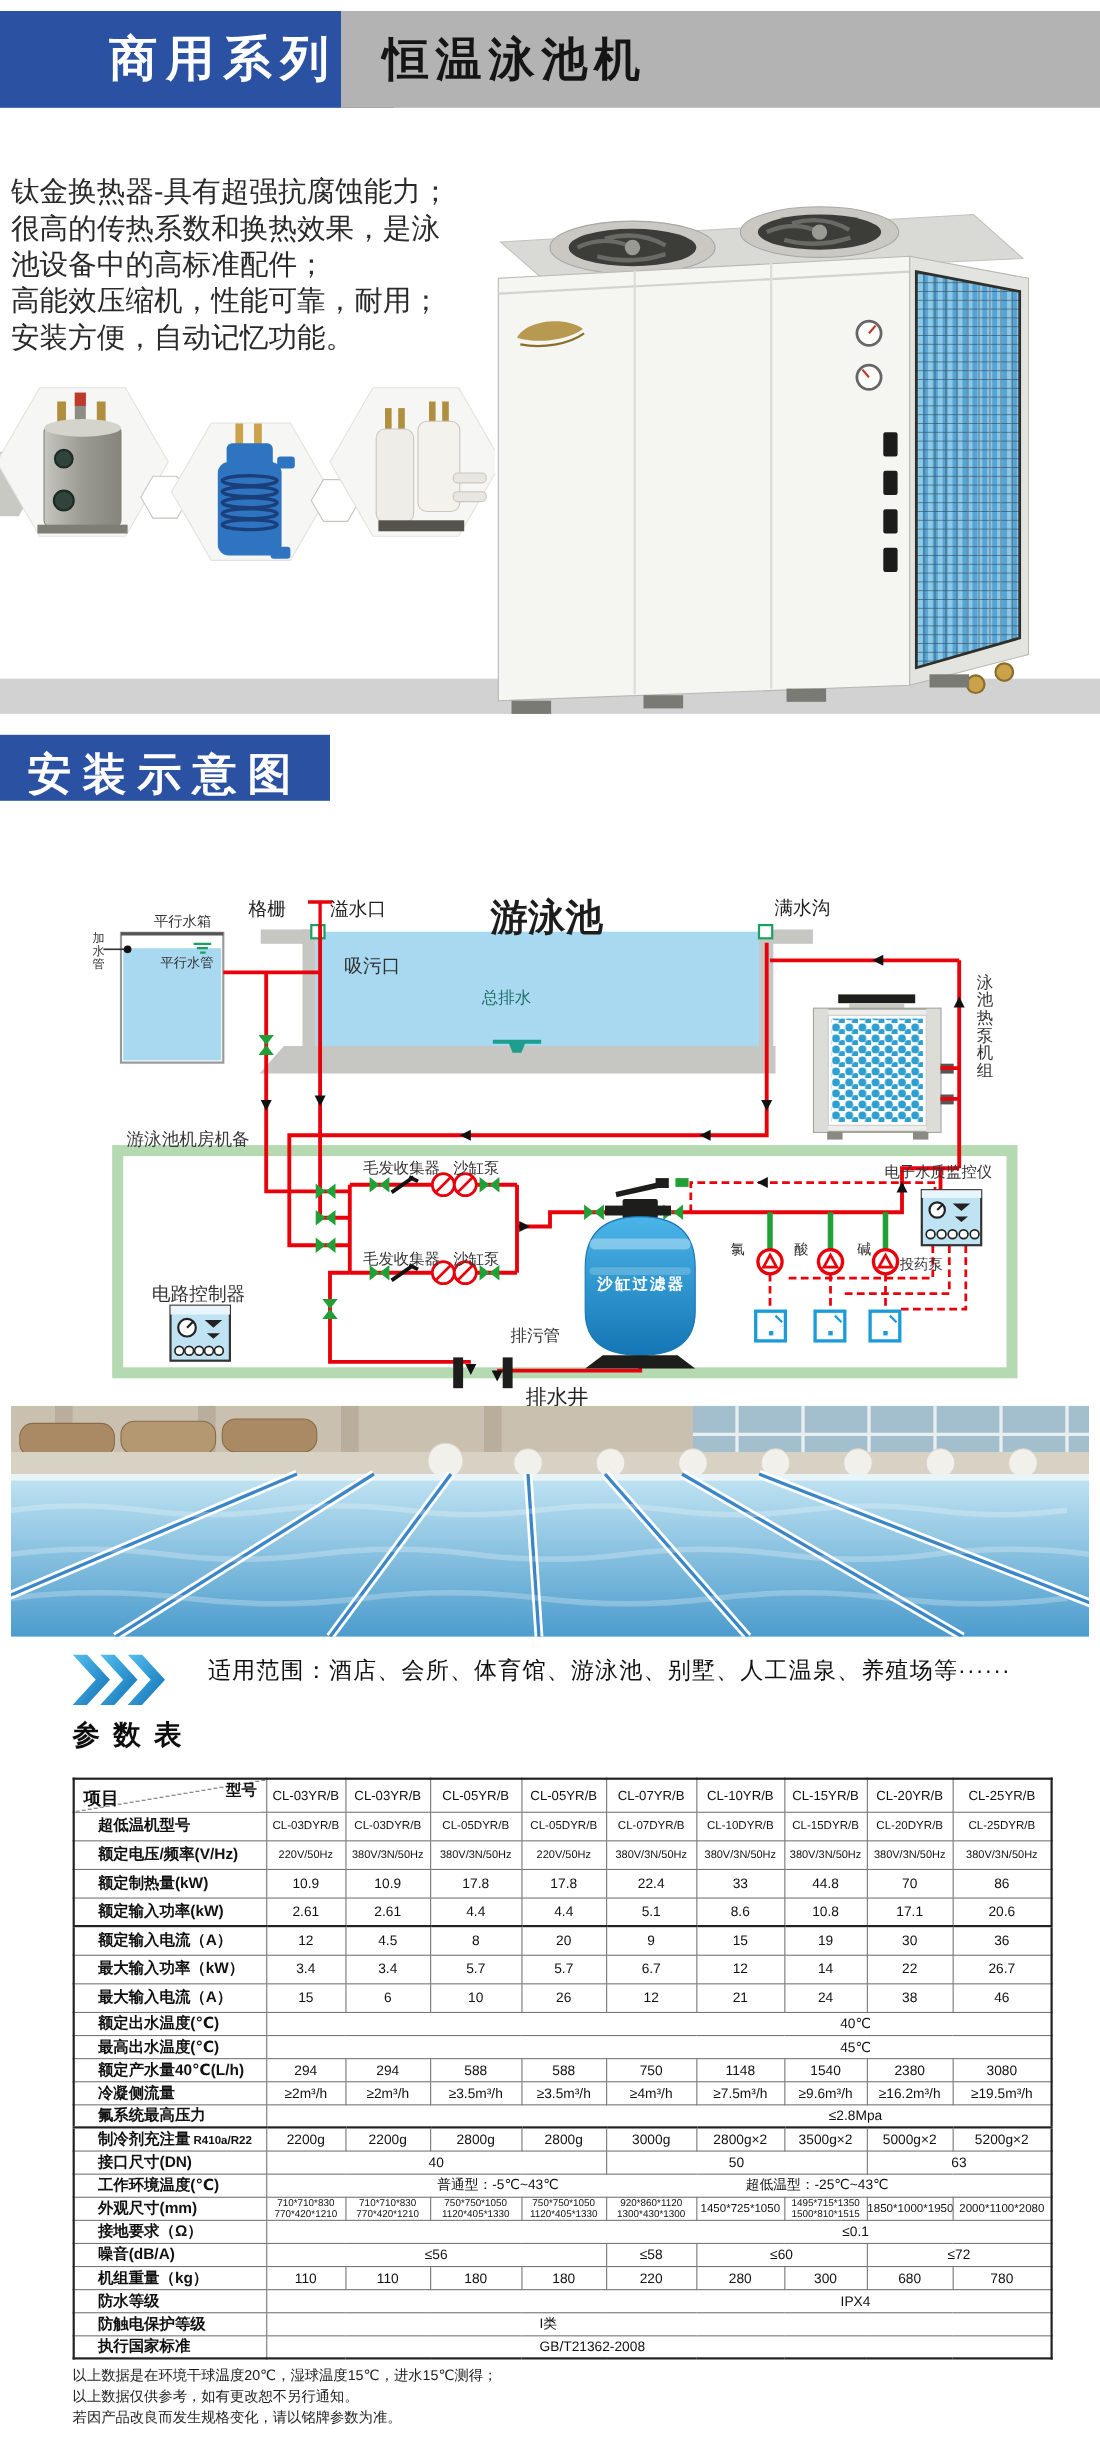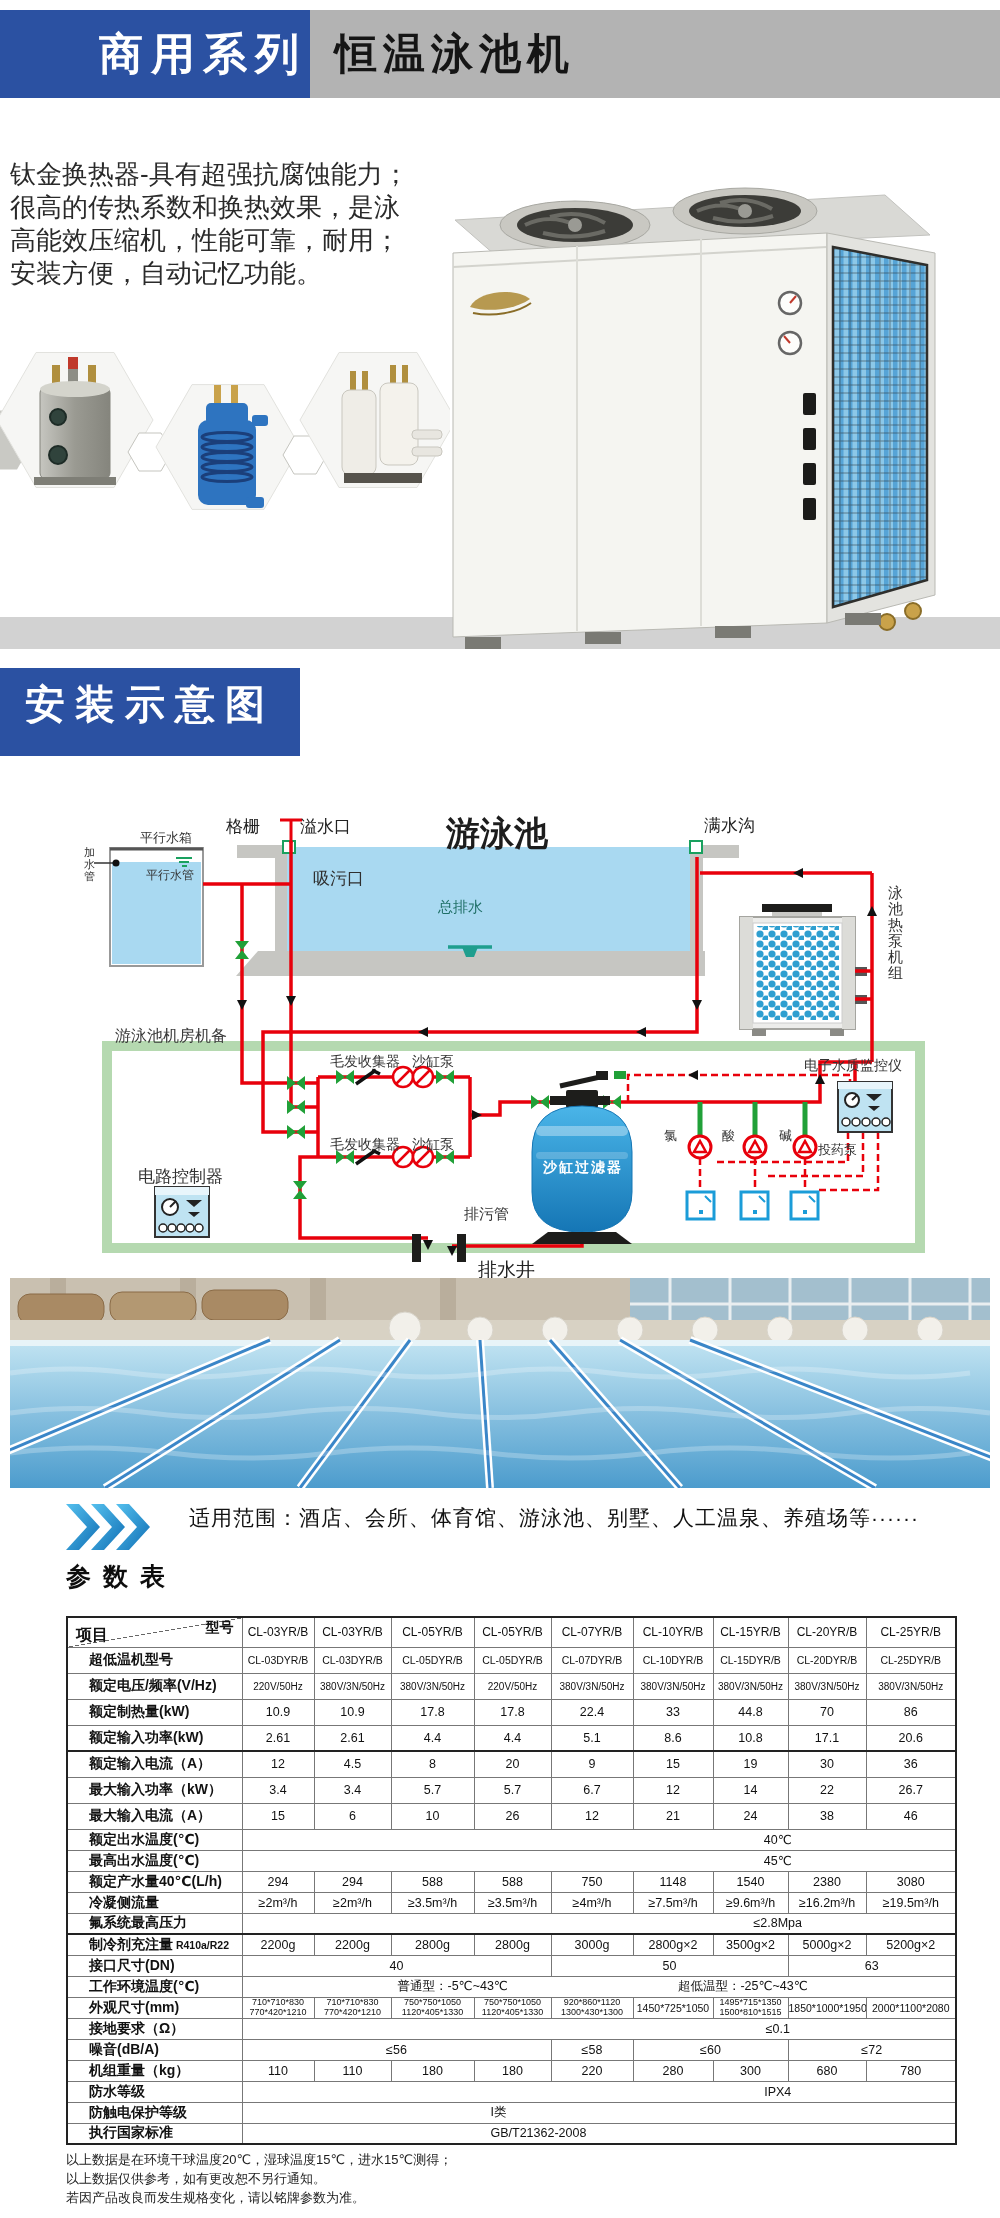--- a/index.html
+++ b/index.html
@@ -4,30 +4,30 @@
 <style>
   html,body{margin:0;padding:0;}
   body{width:1000px;height:2218px;position:relative;background:#ffffff;
        font-family:"Liberation Sans","DejaVu Sans",sans-serif;overflow:hidden;}
   .abs{position:absolute;}
 
   
   #banner-blue{left:0;top:10px;width:310px;height:88px;background:#2b51a2;color:#fff;
     font-size:44px;font-weight:bold;letter-spacing:8px;text-align:center;line-height:88px;padding-left:48px;}
   #banner-gray{left:310px;top:10px;width:690px;height:88px;background:#b3b3b3;color:#151515;
-    font-size:42px;font-weight:bold;letter-spacing:6px;line-height:88px;padding-left:25px;box-sizing:border-box;}
+    font-size:42px;font-weight:bold;letter-spacing:6px;line-height:88px;padding-left:38px;box-sizing:border-box;}
 
   
   #intro{left:10px;top:158px;width:470px;font-size:26px;line-height:33px;color:#2a2a2a;}
 
   
   #gray-band{left:0;top:617px;width:1000px;height:32px;background:#d2d2d2;}
 
   
-  #install-banner{left:0;top:668px;width:300px;height:88px;background:#2b51a2;color:#fff;
+  #install-banner{left:0;top:668px;width:300px;height:60px;background:#2b51a2;color:#fff;
     font-size:40px;font-weight:bold;letter-spacing:10px;text-align:center;line-height:72px;}
 
   
   #applicable{left:66px;top:1504px;display:flex;align-items:flex-start;gap:27px;}
   #applicable .txt{font-size:21px;color:#111;margin-left:12px;letter-spacing:1px;}
 
   
   #tbl-title{left:66px;top:1560px;font-size:25px;font-weight:bold;letter-spacing:12px;color:#0d0d0d;}
   #spec{position:absolute;left:66px;top:1616px;width:889px;border-collapse:collapse;table-layout:fixed;
         border:2px solid #222;background:#fff;}
@@ -60,20 +60,21 @@
 </style>
 </head>
 <body>
 
 <div class="abs" id="banner-blue"><span>商用系列</span></div>
 <div class="abs" id="banner-gray"><span>恒温泳池机</span></div>
 
 <div class="abs" id="intro">
   <div>钛金换热器-具有超强抗腐蚀能力；</div>
   <div>很高的传热系数和换热效果，是泳</div>
+  <div>池设备中的高标准配件；</div>
   <div>高能效压缩机，性能可靠，耐用；</div>
   <div>安装方便，自动记忆功能。</div>
 </div>
 
 <div class="abs" id="gray-band"></div>
 
 <svg class="abs" style="left:0;top:335px" width="450" height="180" viewBox="0 0 450 180">
   <defs>
     <linearGradient id="cyl" x1="0" y1="0" x2="1" y2="0">
       <stop offset="0" stop-color="#c6c6c0"></stop>

